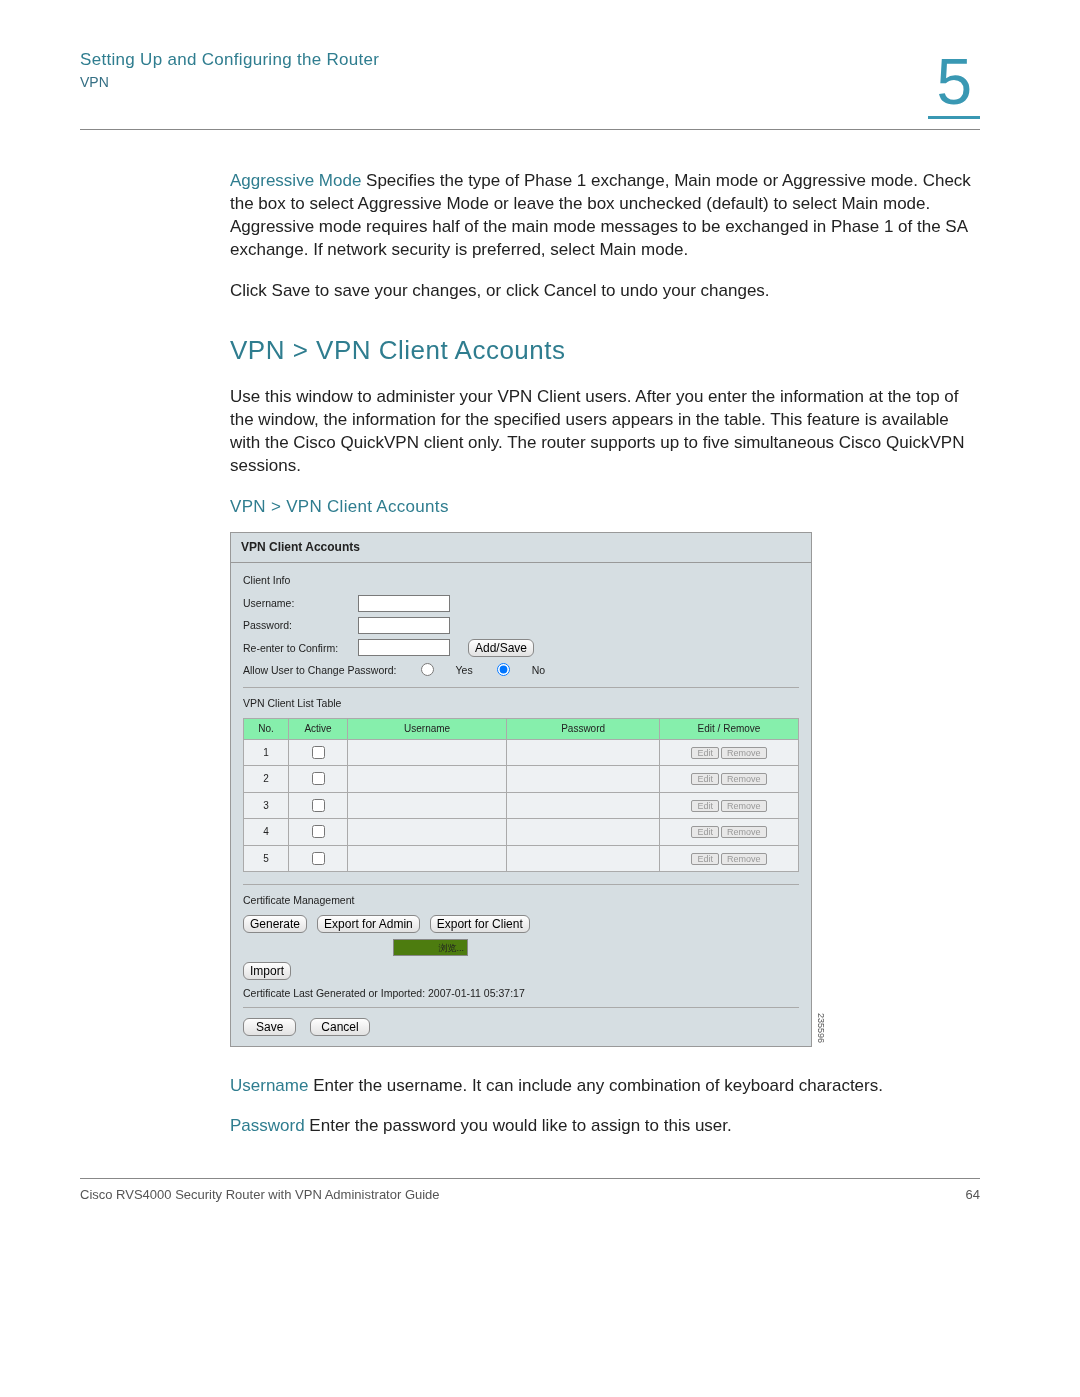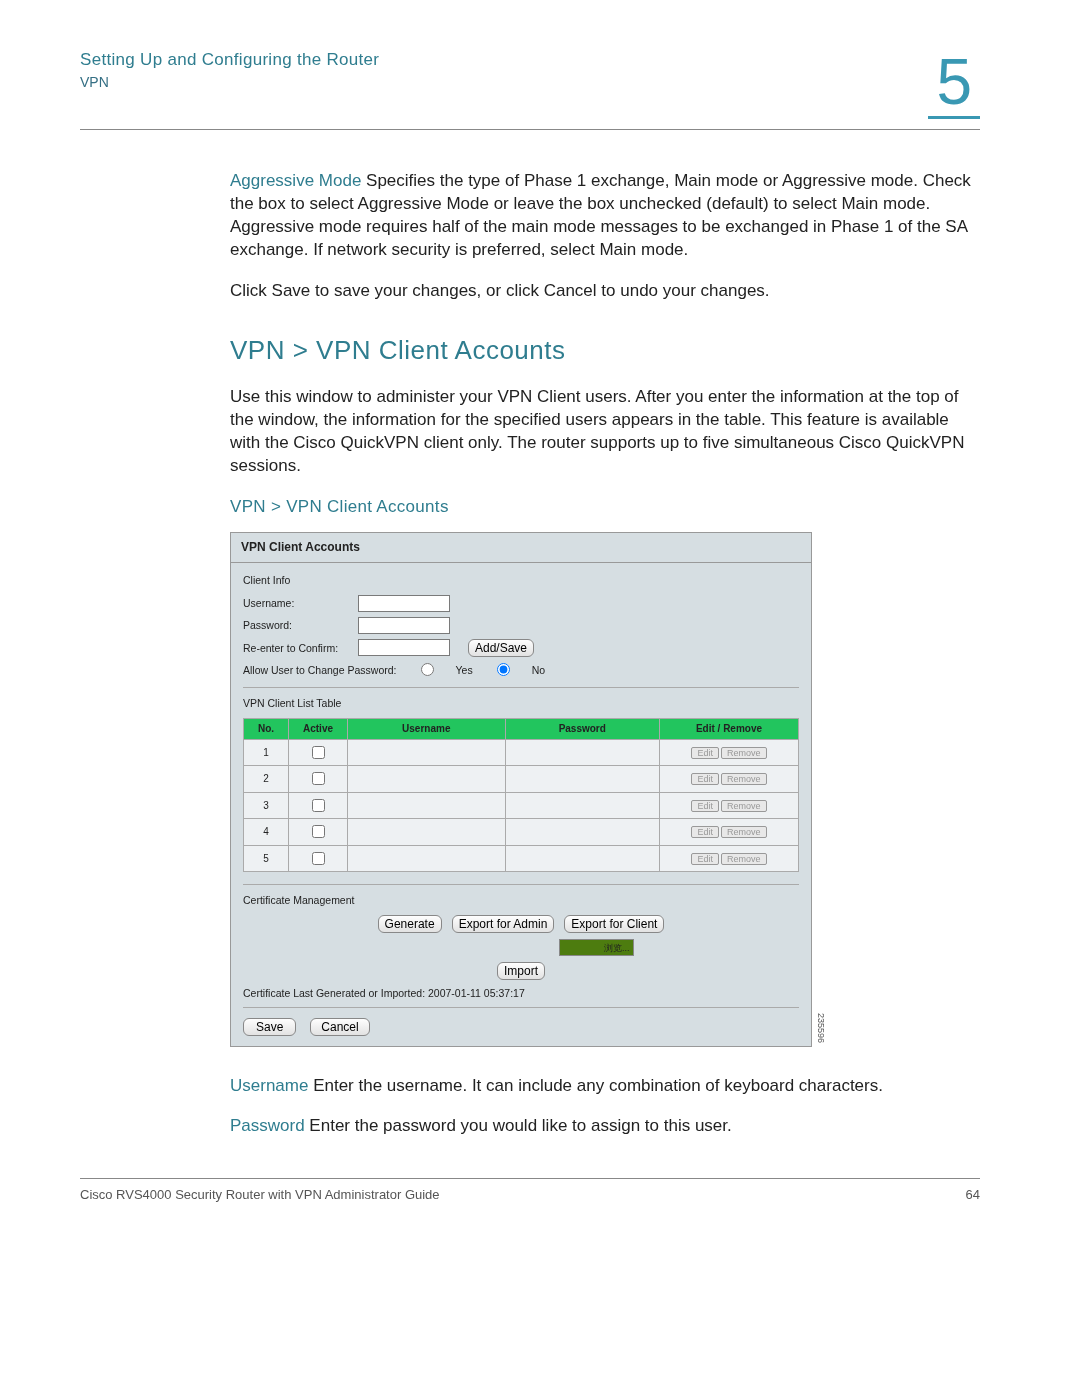--- a/index.html
+++ b/index.html
@@ -122,24 +122,24 @@
     margin: 6px 0 8px 0;
   }
   table.clients {
     width: 100%;
     border-collapse: collapse;
     background: #eef1f3;
     margin-top: 6px;
     font-size: 10px;
   }
   table.clients th {
-    background: #22c55e;
+    background: #86efac;
     border: 1px solid #aaa;
     padding: 3px 4px;
-    font-weight: bold;
+    font-weight: normal;
     text-align: center;
   }
   table.clients td {
     border: 1px solid #aaa;
     padding: 3px 4px;
     text-align: center;
     height: 16px;
   }
   table.clients td.act { width: 44px; }
   table.clients .rowbtn {
@@ -149,21 +149,20 @@
     background: #e8e8e8;
     color: #999;
     border-radius: 2px;
     margin: 0 1px;
   }
   .cert-row {
     display: flex;
     gap: 10px;
     margin: 6px 0;
     align-items: center;
-    justify-content: center;
   }
   .file-stub {
     width: 70px;
     height: 15px;
     border: 1px solid #888;
     background: #4d7c0f;
     display: inline-flex;
     align-items: center;
     justify-content: flex-end;
     padding-right: 3px;

